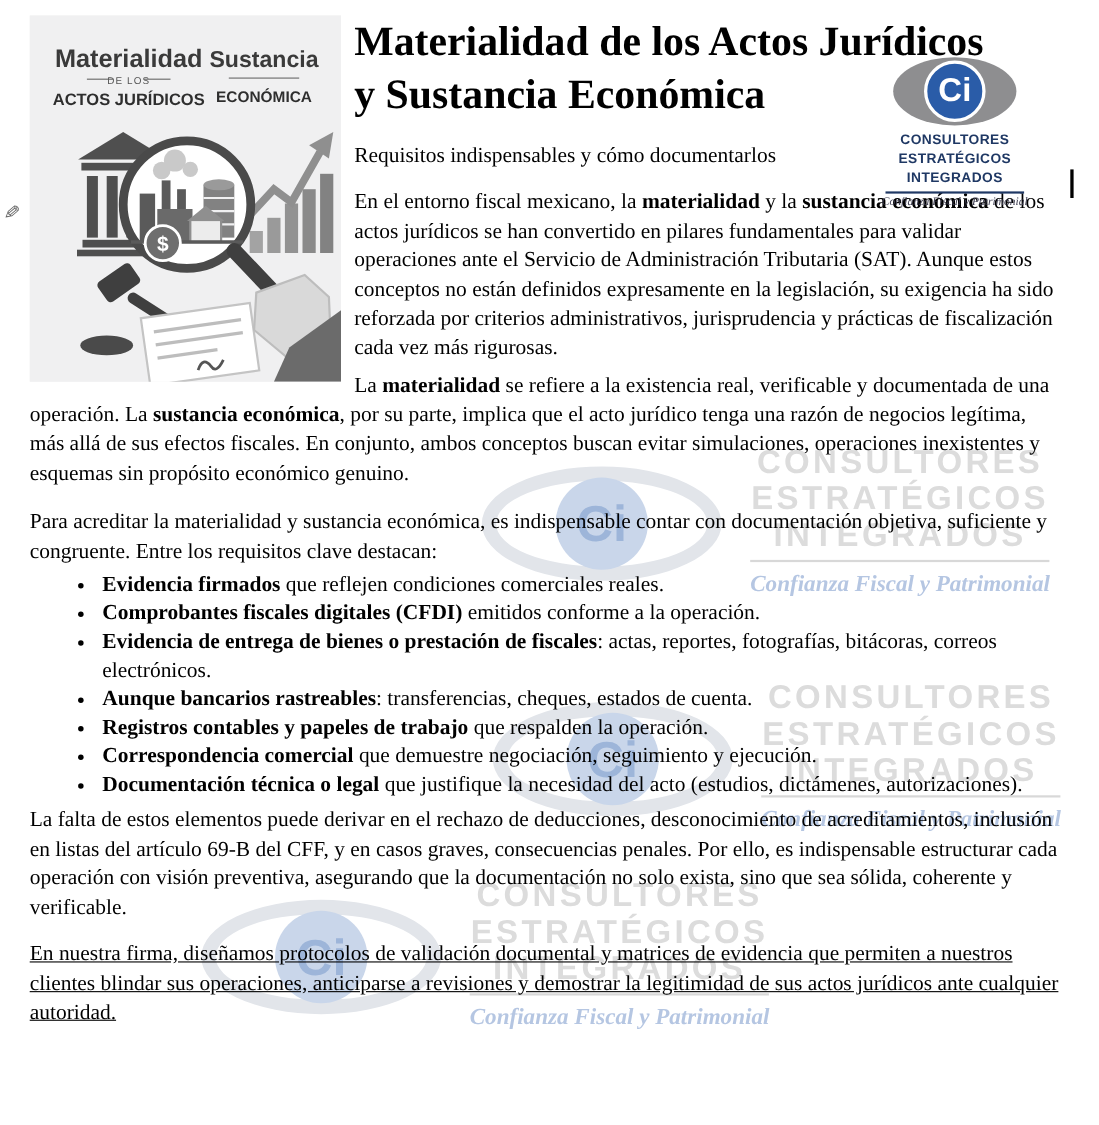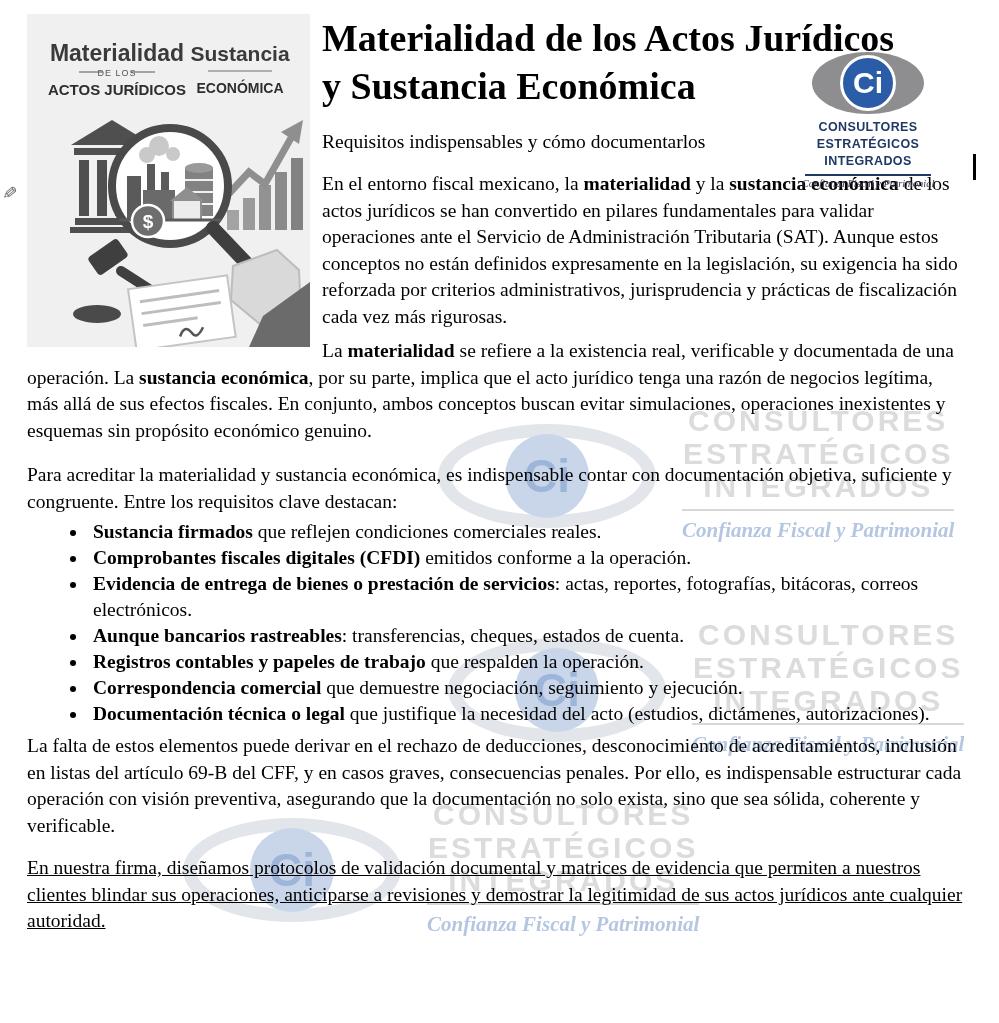--- a/index.html
+++ b/index.html
@@ -210,23 +210,23 @@
     </div>
 
     <h1>Materialidad de los Actos Jurídicos y Sustancia Económica</h1>
     <p class="subtitle">Requisitos indispensables y cómo documentarlos</p>
 
     <p class="p1"><span>En el entorno fiscal mexicano, la </span><b>materialidad</b><span> y la </span><b>sustancia económica</b><span> de los actos jurídicos se han convertido en pilares fundamentales para validar operaciones ante el Servicio de Administración Tributaria (SAT). Aunque estos conceptos no están definidos expresamente en la legislación, su exigencia ha sido reforzada por criterios administrativos, jurisprudencia y prácticas de fiscalización cada vez más rigurosas.</span></p>
     <p class="p2"><span>La </span><b>materialidad</b><span> se refiere a la existencia real, verificable y documentada de una operación. La </span><b>sustancia económica</b><span>, por su parte, implica que el acto jurídico tenga una razón de negocios legítima, más allá de sus efectos fiscales. En conjunto, ambos conceptos buscan evitar simulaciones, operaciones inexistentes y esquemas sin propósito económico genuino.</span></p>
     <p class="p3"><span>Para acreditar la materialidad y sustancia económica, es indispensable contar con documentación objetiva, suficiente y congruente. Entre los requisitos clave destacan:</span></p>
 
     <ul class="req">
-        <li><b>Sustancia firmados</b> que reflejen condiciones comerciales reales.</li>
+        <li><b>Evidencia firmados</b> que reflejen condiciones comerciales reales.</li>
         <li><b>Comprobantes fiscales digitales (CFDI)</b> emitidos conforme a la operación.</li>
-        <li><b>Evidencia de entrega de bienes o prestación de servicios</b>: actas, reportes, fotografías, bitácoras, correos electrónicos.</li>
+        <li><b>Evidencia de entrega de bienes o prestación de fiscales</b>: actas, reportes, fotografías, bitácoras, correos electrónicos.</li>
         <li><b>Aunque bancarios rastreables</b>: transferencias, cheques, estados de cuenta.</li>
         <li><b>Registros contables y papeles de trabajo</b> que respalden la operación.</li>
         <li><b>Correspondencia comercial</b> que demuestre negociación, seguimiento y ejecución.</li>
         <li><b>Documentación técnica o legal</b> que justifique la necesidad del acto (estudios, dictámenes, autorizaciones).</li>
       </ul>
 
     <p class="p4"><span>La falta de estos elementos puede derivar en el rechazo de deducciones, desconocimiento de acreditamientos, inclusión en listas del artículo 69-B del CFF, y en casos graves, consecuencias penales. Por ello, es indispensable estructurar cada operación con visión preventiva, asegurando que la documentación no solo exista, sino que sea sólida, coherente y verificable.</span></p>
     <p class="p5"><span>En nuestra firma, diseñamos protocolos de validación documental y matrices de evidencia que permiten a nuestros clientes blindar sus operaciones, anticiparse a revisiones y demostrar la legitimidad de sus actos jurídicos ante cualquier autoridad.</span></p>
 
   </div>

